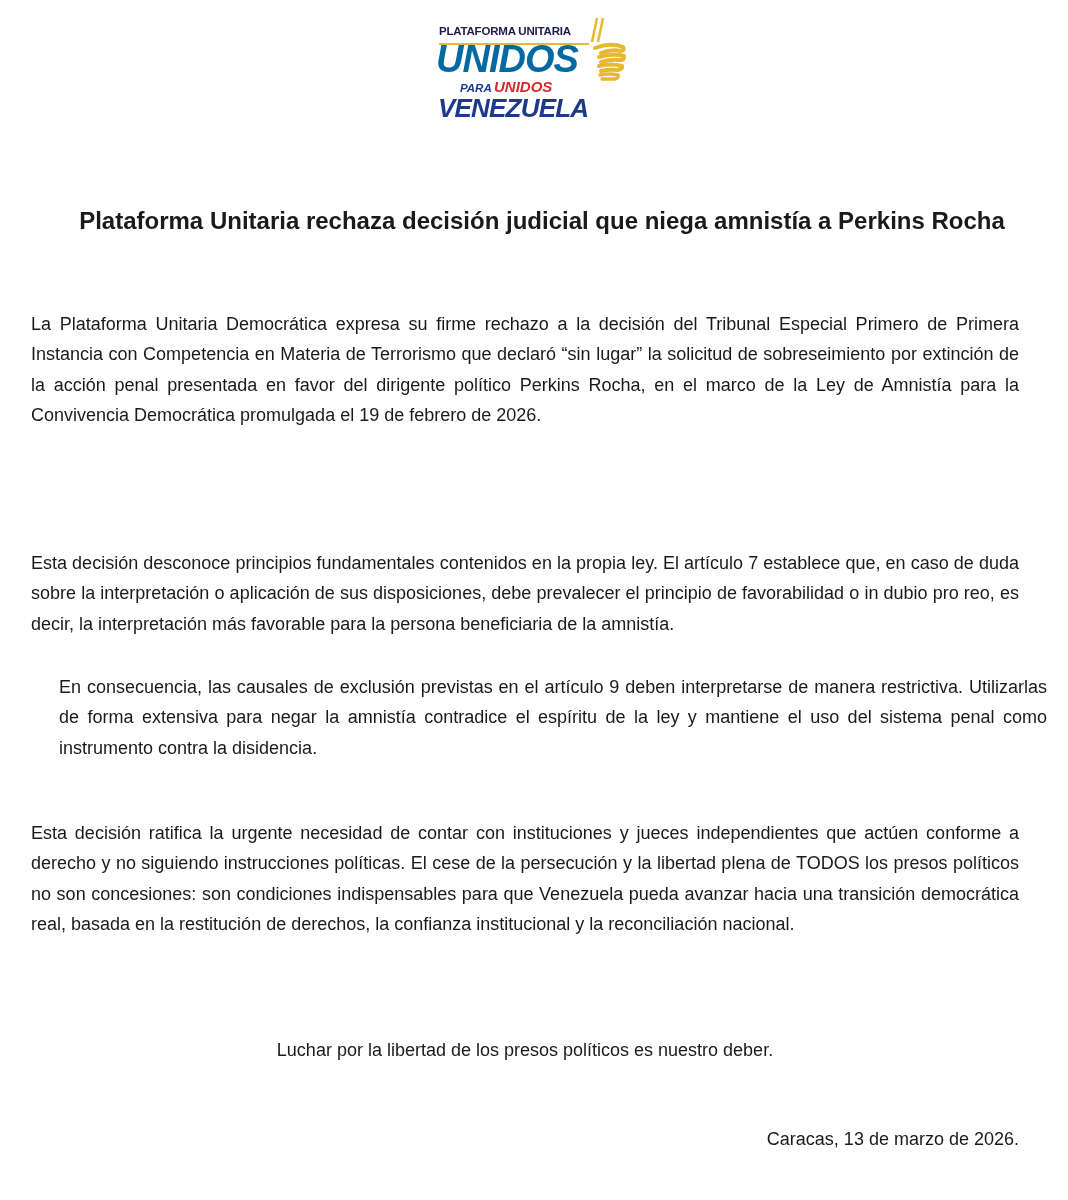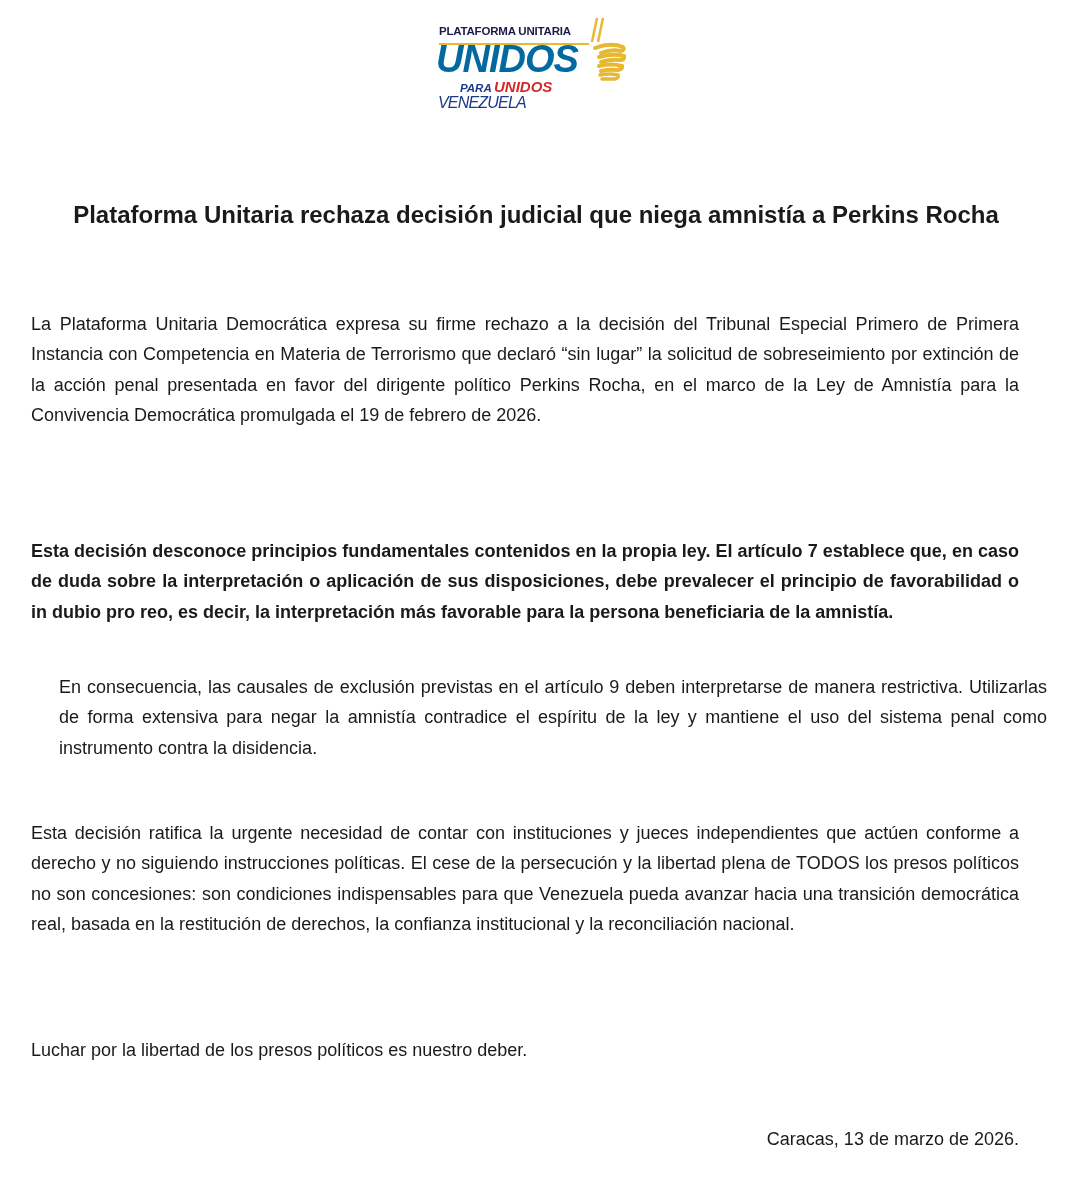--- a/index.html
+++ b/index.html
@@ -78,22 +78,22 @@
     font-size: 15px;
     font-weight: bold;
     font-style: italic;
     color: #d42a2a;
     white-space: nowrap;
   }
   .logo .venezuela {
     position: absolute;
     left: 2px;
     top: 79px;
-    font-size: 16px;
-    font-weight: normal;
+    font-size: 26px;
+    font-weight: bold;
     font-style: italic;
     color: #1d3a8a;
     letter-spacing: -0.8px;
     line-height: 1;
     white-space: nowrap;
   }
   .title {
     position: absolute;
     left: 40px;
     top: 188px;
@@ -108,24 +108,24 @@
     position: absolute;
     left: 31px;
     width: 988px;
     font-size: 18px;
     line-height: 30.3px;
     text-align: justify;
     color: #1a1a1a;
     margin: 0;
   }
   .p1 { top: 309px; }
-  .p2 { top: 536px; font-weight: bold; }
+  .p2 { top: 548px; }
   .p3 { top: 672px; margin-left: 28px; }
   .p4 { top: 818px; }
-  .p5 { top: 1035px; text-align: left; }
+  .p5 { top: 1035px; text-align: center; }
   .sign { top: 1124px; text-align: right; }
 </style>
 </head>
 <body>
 
 <div class="logo">
   <span class="top-line">PLATAFORMA UNITARIA</span>
   <div class="underline"></div>
   <svg class="slashes" width="20" height="26" viewBox="0 0 20 26">
     <path d="M6 26 L11 2" stroke="#e8b830" stroke-width="2.5" fill="none"></path>
@@ -136,20 +136,20 @@
     <path d="M4 6 Q20 0 32 5 Q34 8 30 9 Q20 7 10 11" stroke="#e8b830" stroke-width="4" fill="none" stroke-linecap="round"></path>
     <path d="M8 15 Q22 11 33 14 Q34 18 29 18 Q20 17 10 20" stroke="#e8b830" stroke-width="4" fill="none" stroke-linecap="round"></path>
     <path d="M8 24 Q20 21 31 24 Q32 27 27 28 Q18 27 10 29" stroke="#e8b830" stroke-width="4" fill="none" stroke-linecap="round"></path>
     <path d="M9 33 Q18 31 27 33 Q28 36 24 37 Q16 37 11 37" stroke="#e8b830" stroke-width="3.5" fill="none" stroke-linecap="round"></path>
   </svg>
   <span class="para">PARA</span>
   <span class="cambiar">UNIDOS</span>
   <span class="venezuela">VENEZUELA</span>
 </div>
 
-<h1 class="title" style="margin:11px;">Plataforma Unitaria rechaza decisión judicial que niega amnistía a Perkins Rocha</h1>
+<h1 class="title" style="margin:17px;">Plataforma Unitaria rechaza decisión judicial que niega amnistía a Perkins Rocha</h1>
 
 <p class="para-block p1">La Plataforma Unitaria Democrática expresa su firme rechazo a la decisión del Tribunal Especial Primero de Primera Instancia con Competencia en Materia de Terrorismo que declaró “sin lugar” la solicitud de sobreseimiento por extinción de la acción penal presentada en favor del dirigente político Perkins Rocha, en el marco de la Ley de Amnistía para la Convivencia Democrática promulgada el 19 de febrero de 2026.</p>
 <p class="para-block p2">Esta decisión desconoce principios fundamentales contenidos en la propia ley. El artículo 7 establece que, en caso de duda sobre la interpretación o aplicación de sus disposiciones, debe prevalecer el principio de favorabilidad o in dubio pro reo, es decir, la interpretación más favorable para la persona beneficiaria de la amnistía.</p>
 <p class="para-block p3">En consecuencia, las causales de exclusión previstas en el artículo 9 deben interpretarse de manera restrictiva. Utilizarlas de forma extensiva para negar la amnistía contradice el espíritu de la ley y mantiene el uso del sistema penal como instrumento contra la disidencia.</p>
 <p class="para-block p4">Esta decisión ratifica la urgente necesidad de contar con instituciones y jueces independientes que actúen conforme a derecho y no siguiendo instrucciones políticas. El cese de la persecución y la libertad plena de TODOS los presos políticos no son concesiones: son condiciones indispensables para que Venezuela pueda avanzar hacia una transición democrática real, basada en la restitución de derechos, la confianza institucional y la reconciliación nacional.</p>
 <p class="para-block p5">Luchar por la libertad de los presos políticos es nuestro deber.</p>
 <p class="para-block sign">Caracas, 13 de marzo de 2026.</p>
 
 </body></html>

